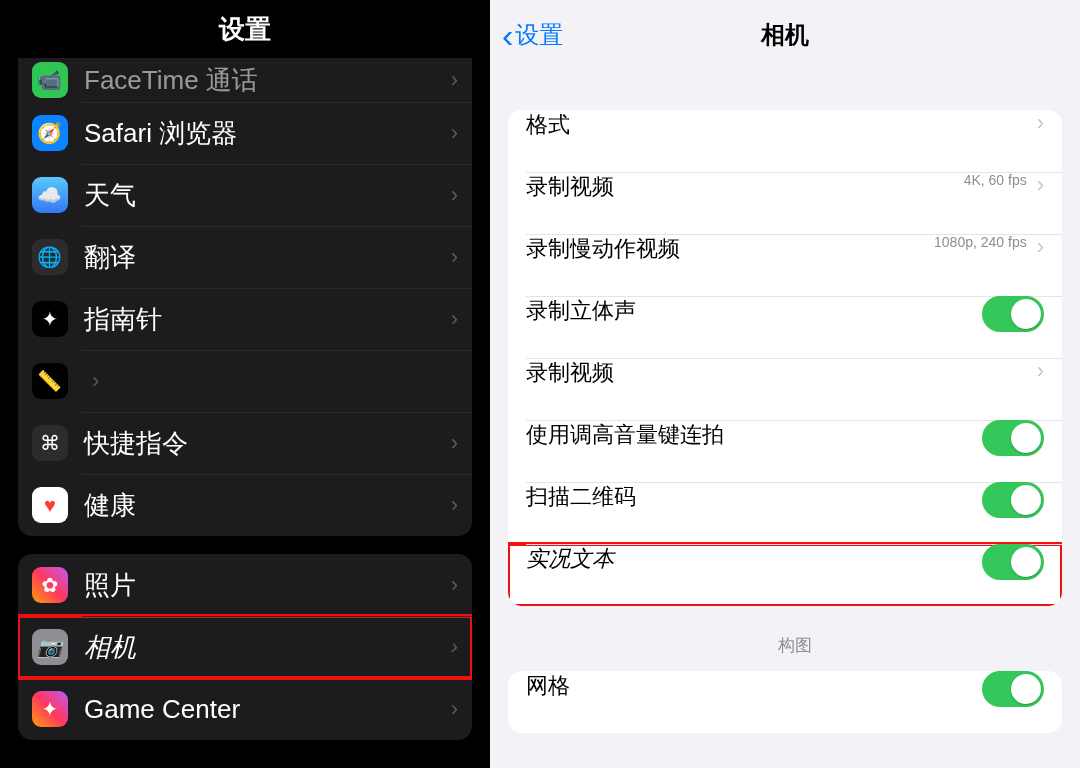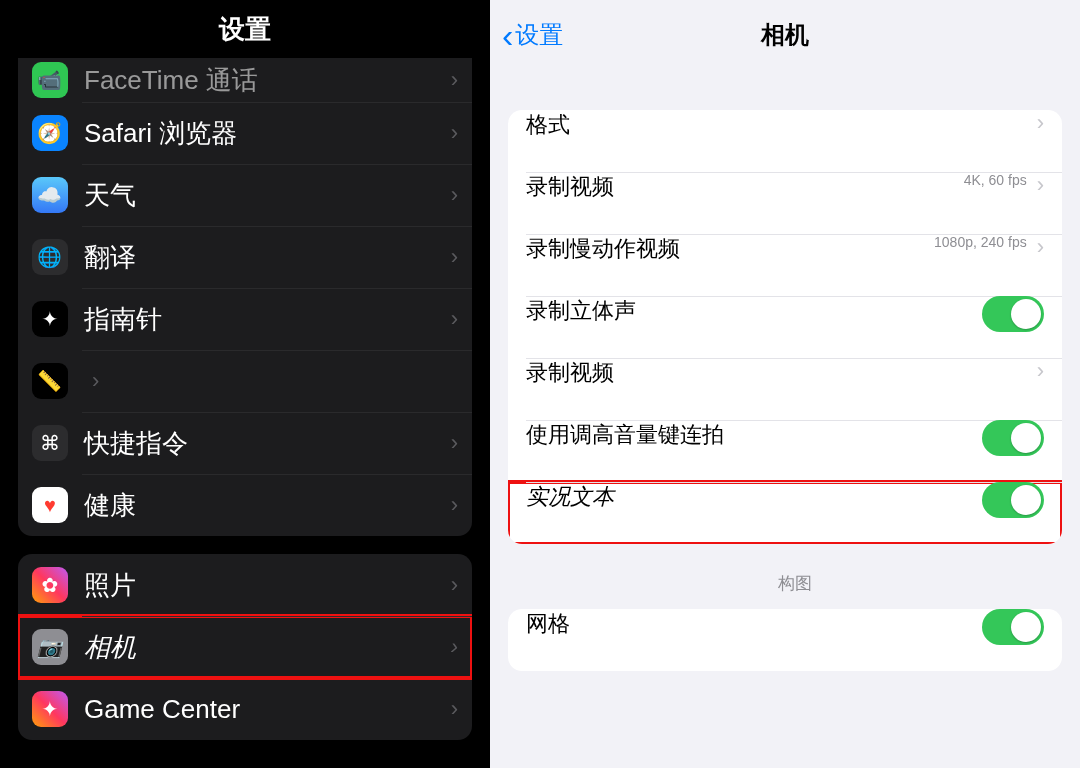--- a/index.html
+++ b/index.html
@@ -230,20 +230,24 @@
           <div class="toggle"></div>
         </div>
         <div class="r-row">
           <div class="r-label">录制视频</div>
           <span class="r-chev">›</span>
         </div>
         <div class="r-row">
           <div class="r-label">使用调高音量键连拍</div>
           <div class="toggle"></div>
         </div>
+        <div class="r-row">
+          <div class="r-label">扫描二维码</div>
+          <div class="toggle"></div>
+        </div>
         <div class="r-row highlight-red">
           <div class="r-label">实况文本</div>
           <div class="toggle"></div>
         </div>
       </div>
     <div class="section-title">构图</div>
     <div class="r-group tight" id="rg2">
         <div class="r-row">
           <div class="r-label">网格</div>
           <div class="toggle"></div>

